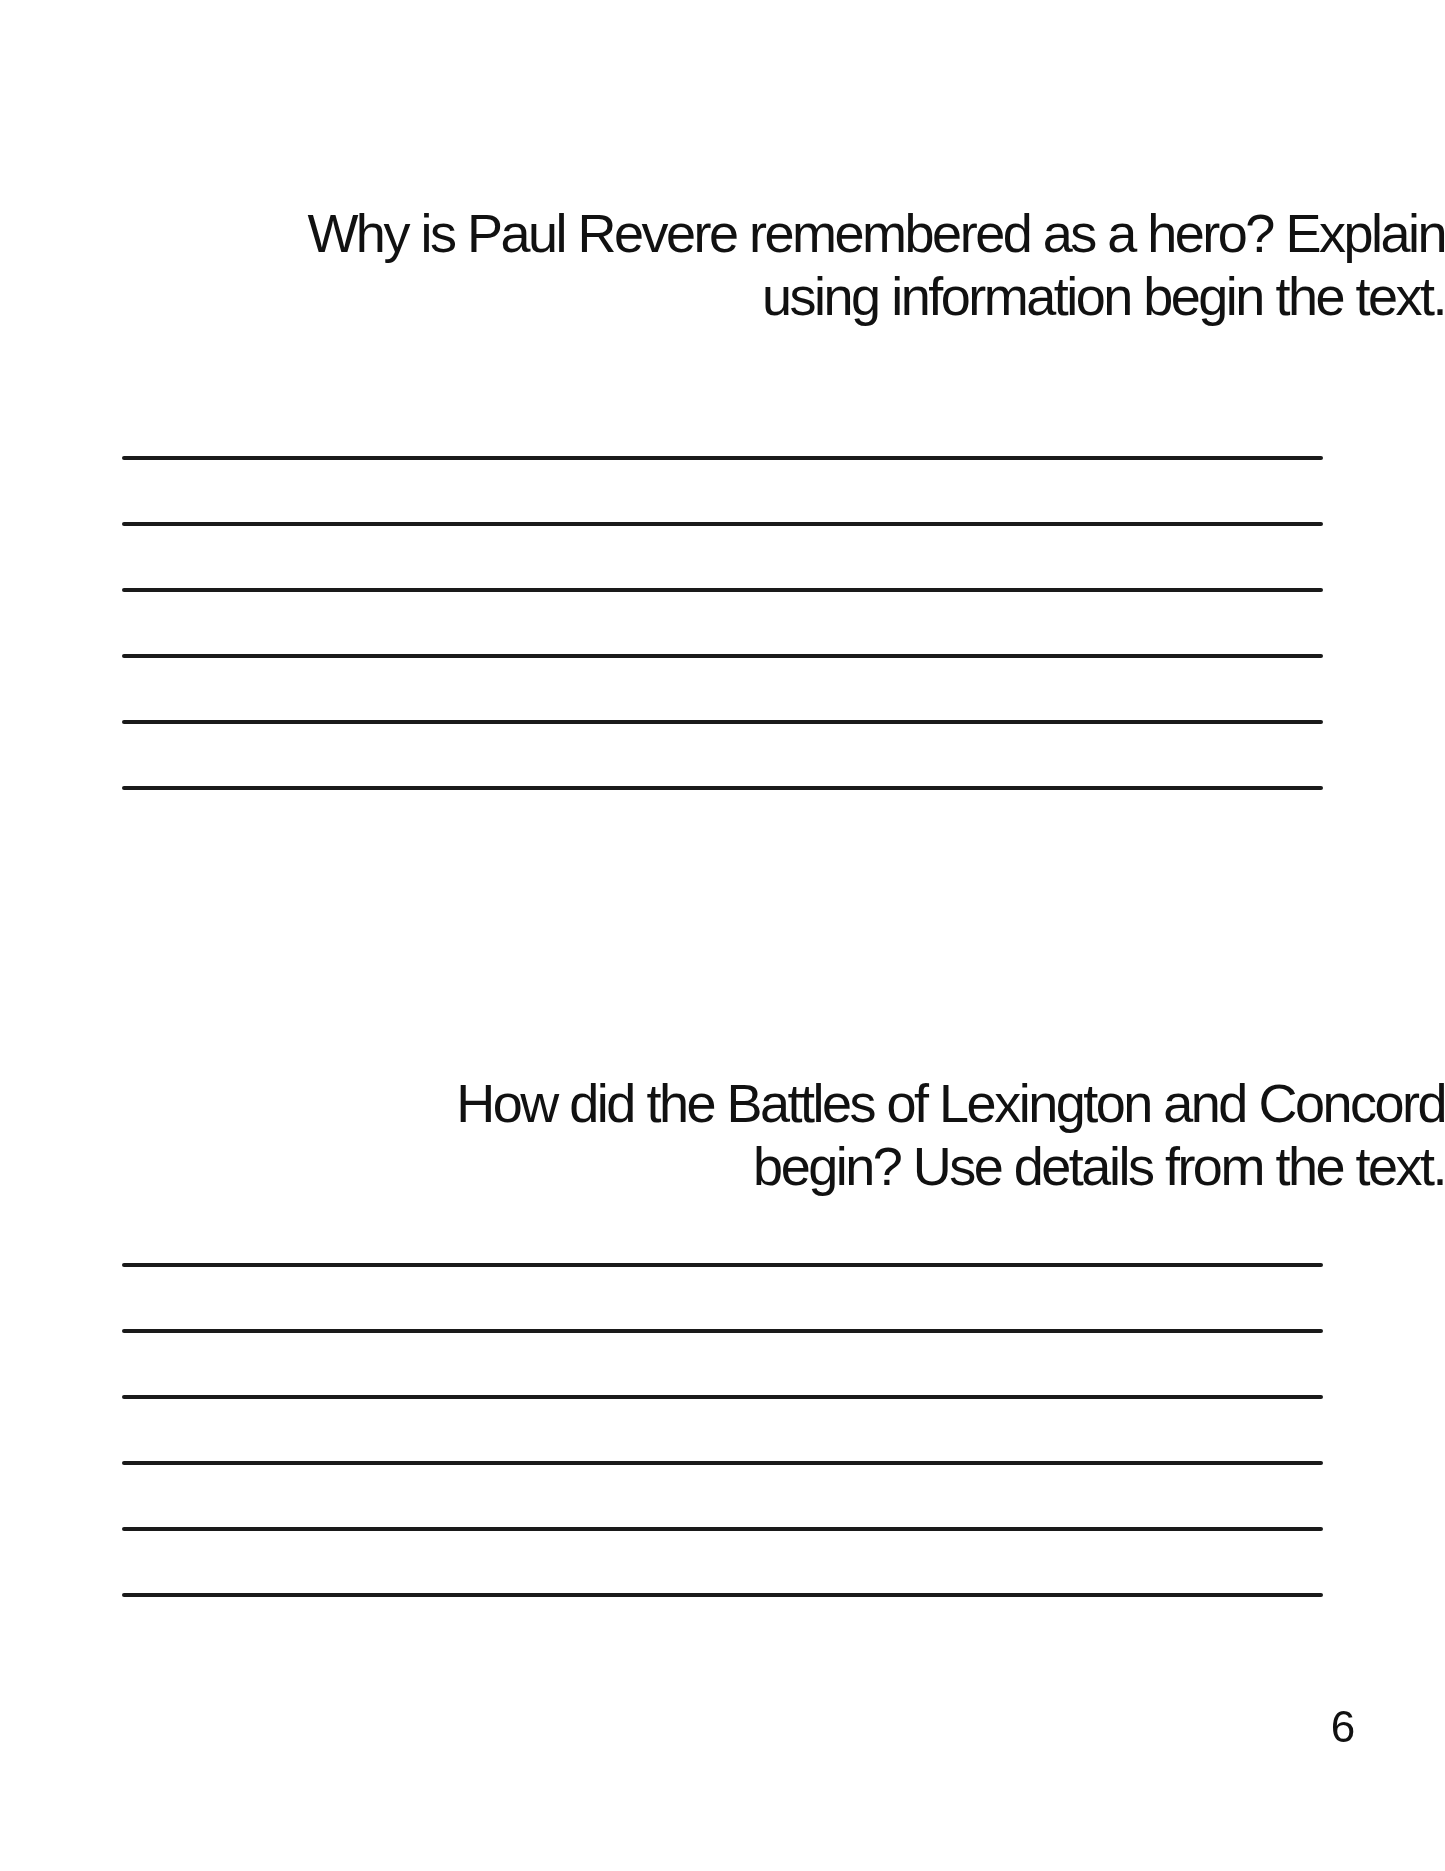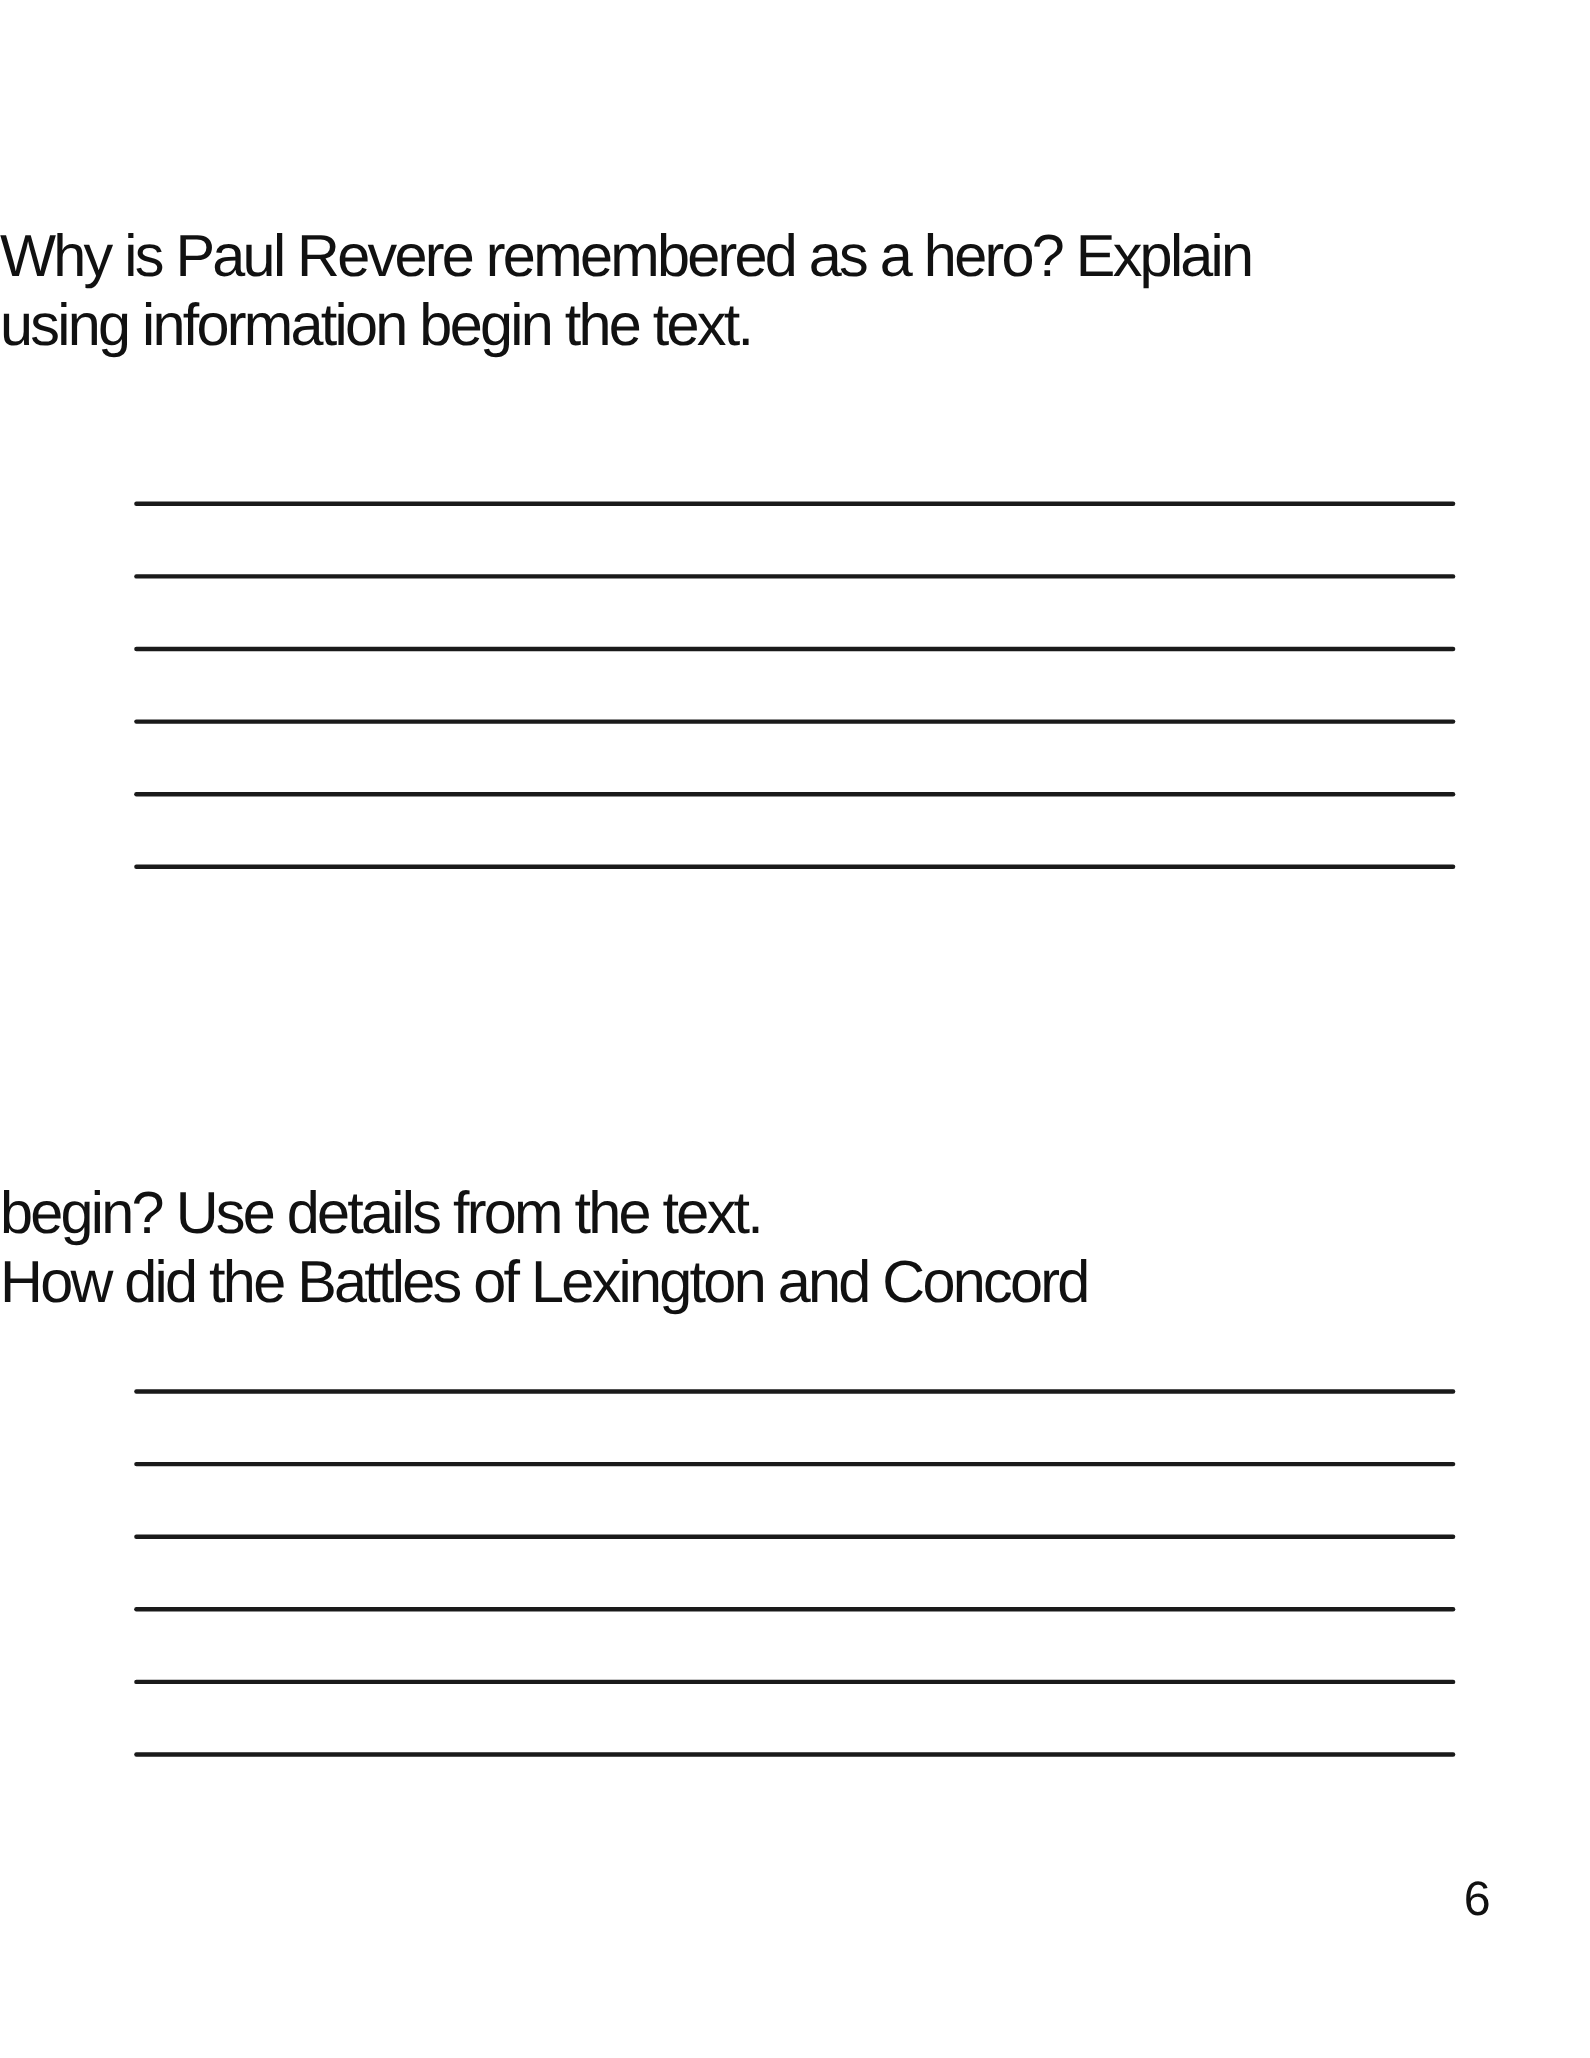--- a/index.html
+++ b/index.html
@@ -18,21 +18,21 @@
   }
   .page {
     position: absolute;
     inset: 0;
     background: var(--page-bg);
   }
   .question-heading {
     position: absolute;
     left: 0;
     width: 1445px;
-    text-align: left;
+    text-align: right;
     color: var(--text-color);
     font-size: 54px;
     line-height: 63px;
     letter-spacing: -2.5px;
     font-weight: 400;
   }
   .question-heading .heading-line {
     white-space: nowrap;
   }
   .answer-lines {
@@ -76,22 +76,22 @@
   <div class="answer-lines" id="q1-lines">
       <div class="rule"></div>
       <div class="rule"></div>
       <div class="rule"></div>
       <div class="rule"></div>
       <div class="rule"></div>
       <div class="rule"></div>
     </div>
 
   <div class="question-heading" id="q2-heading">
+    <div class="heading-line">How did the Battles of Lexington and Concord</div>
     <div class="heading-line">begin? Use details from the text.</div>
-    <div class="heading-line">How did the Battles of Lexington and Concord</div>
   </div>
 
   <div class="answer-lines" id="q2-lines">
       <div class="rule"></div>
       <div class="rule"></div>
       <div class="rule"></div>
       <div class="rule"></div>
       <div class="rule"></div>
       <div class="rule"></div>
     </div>

